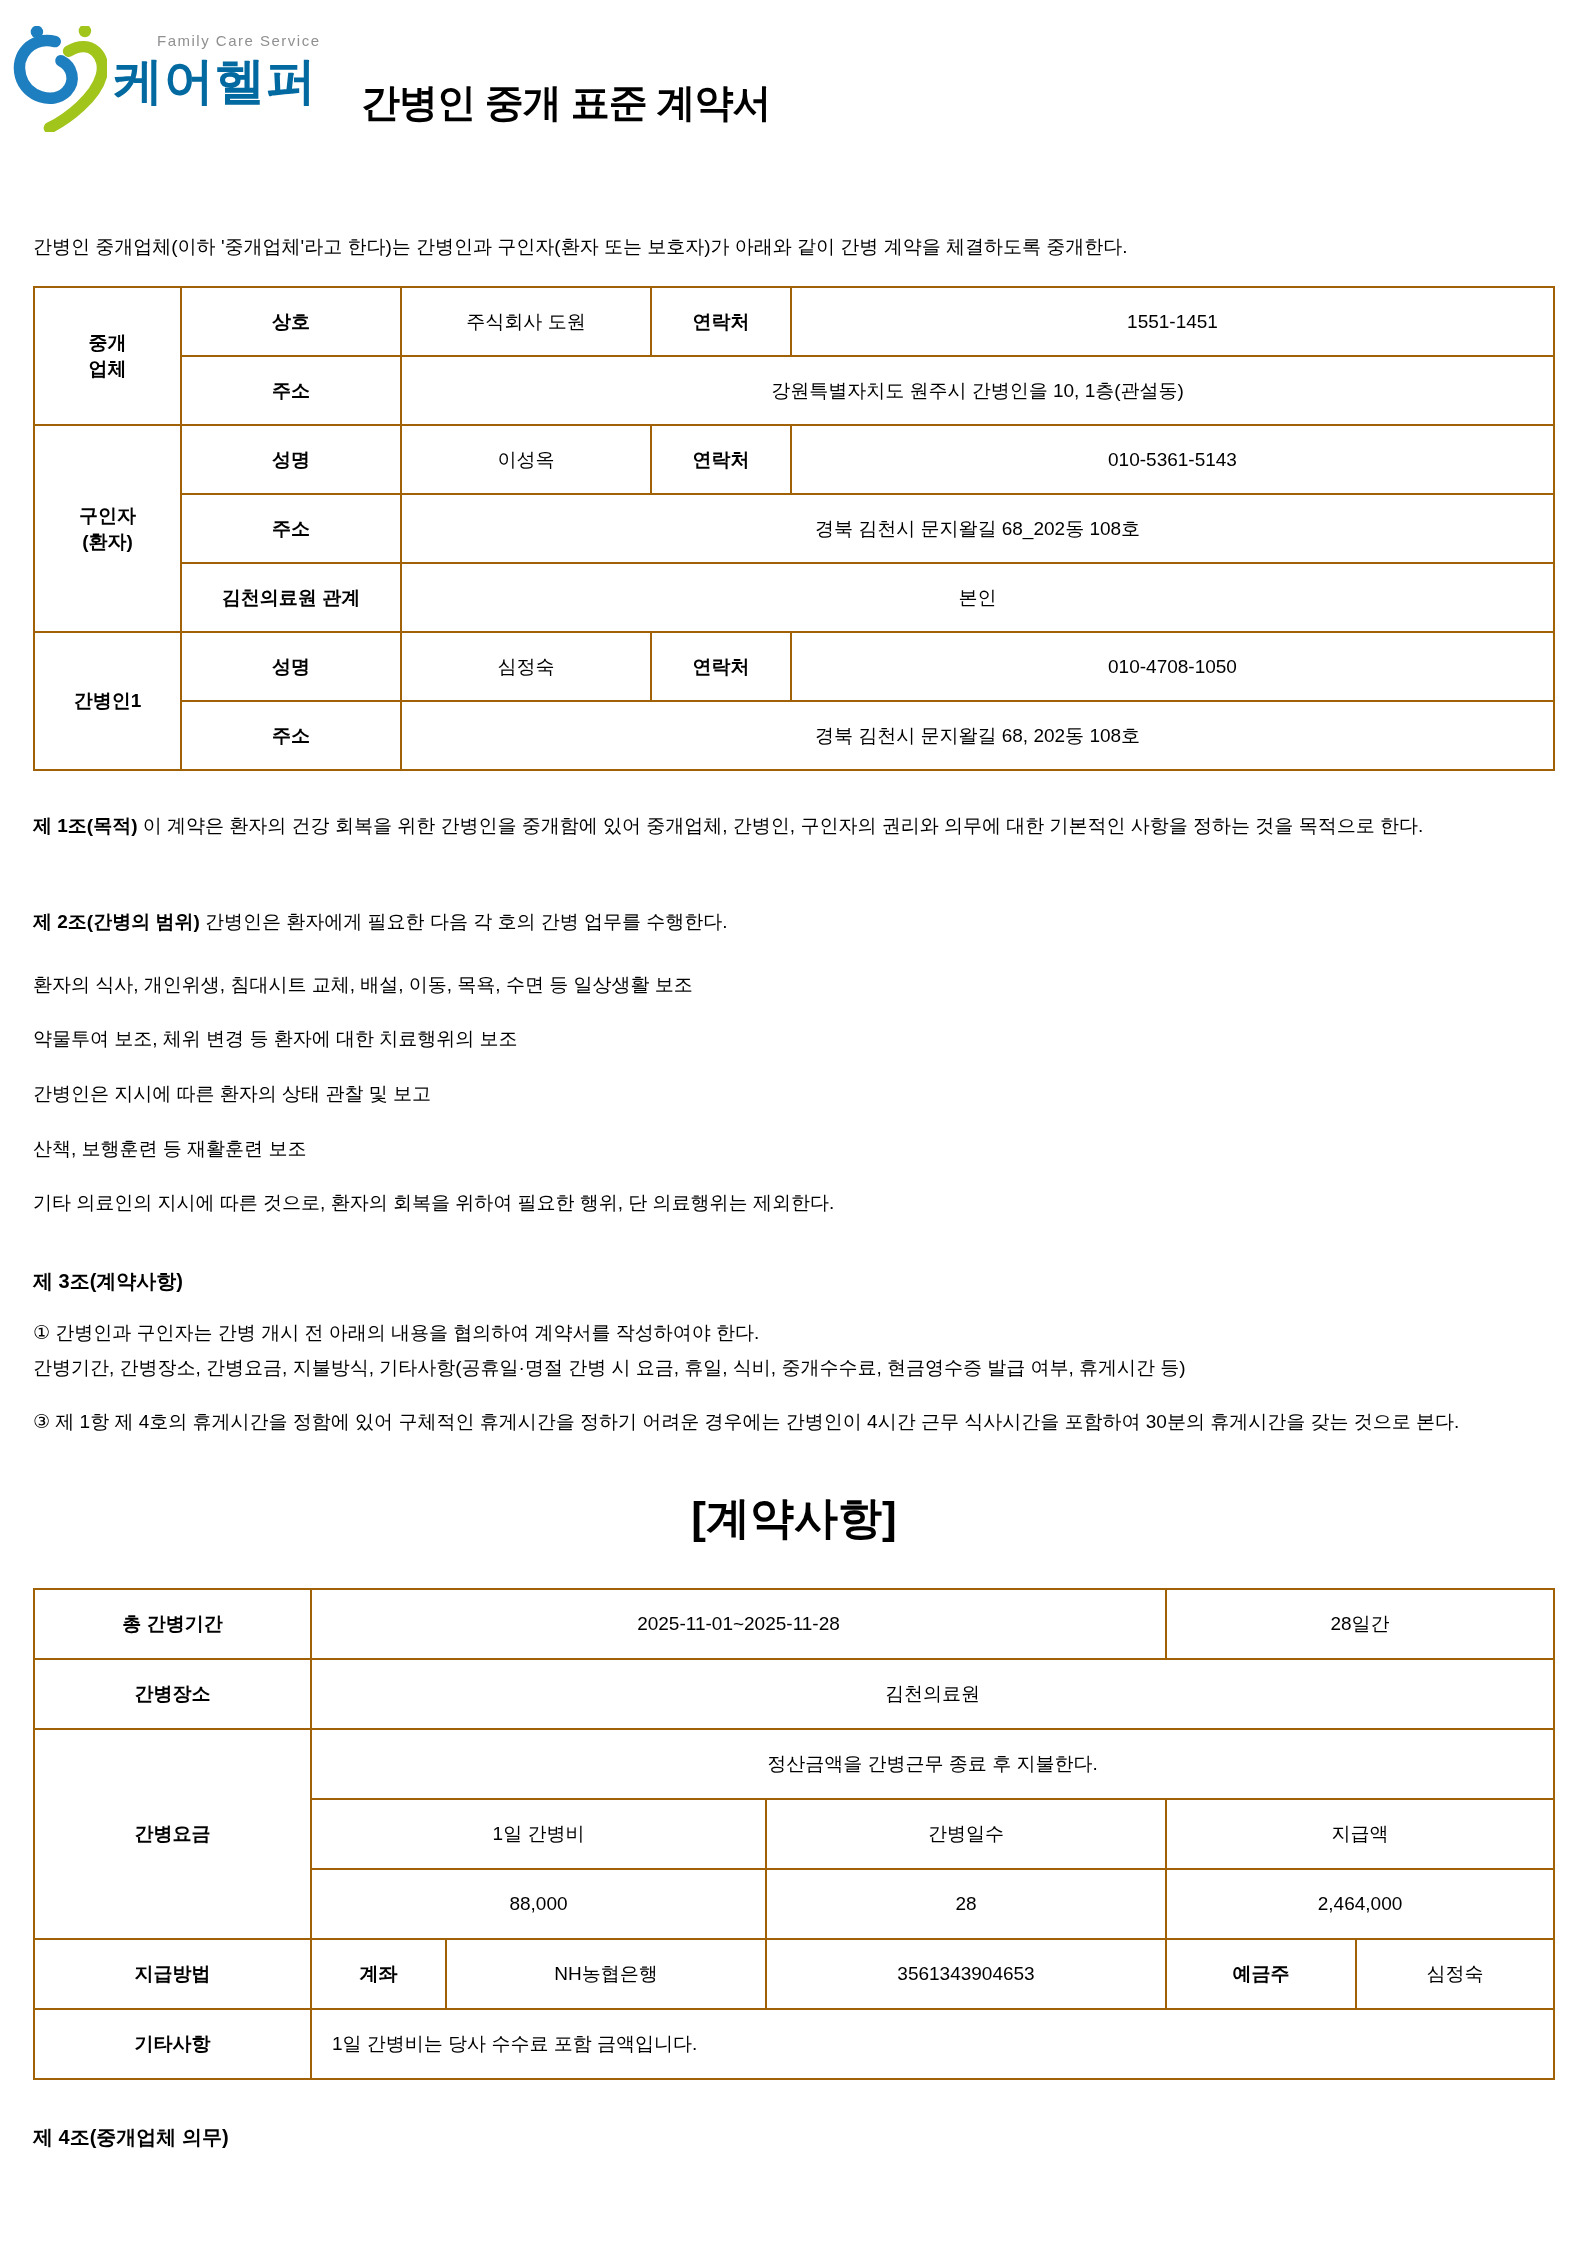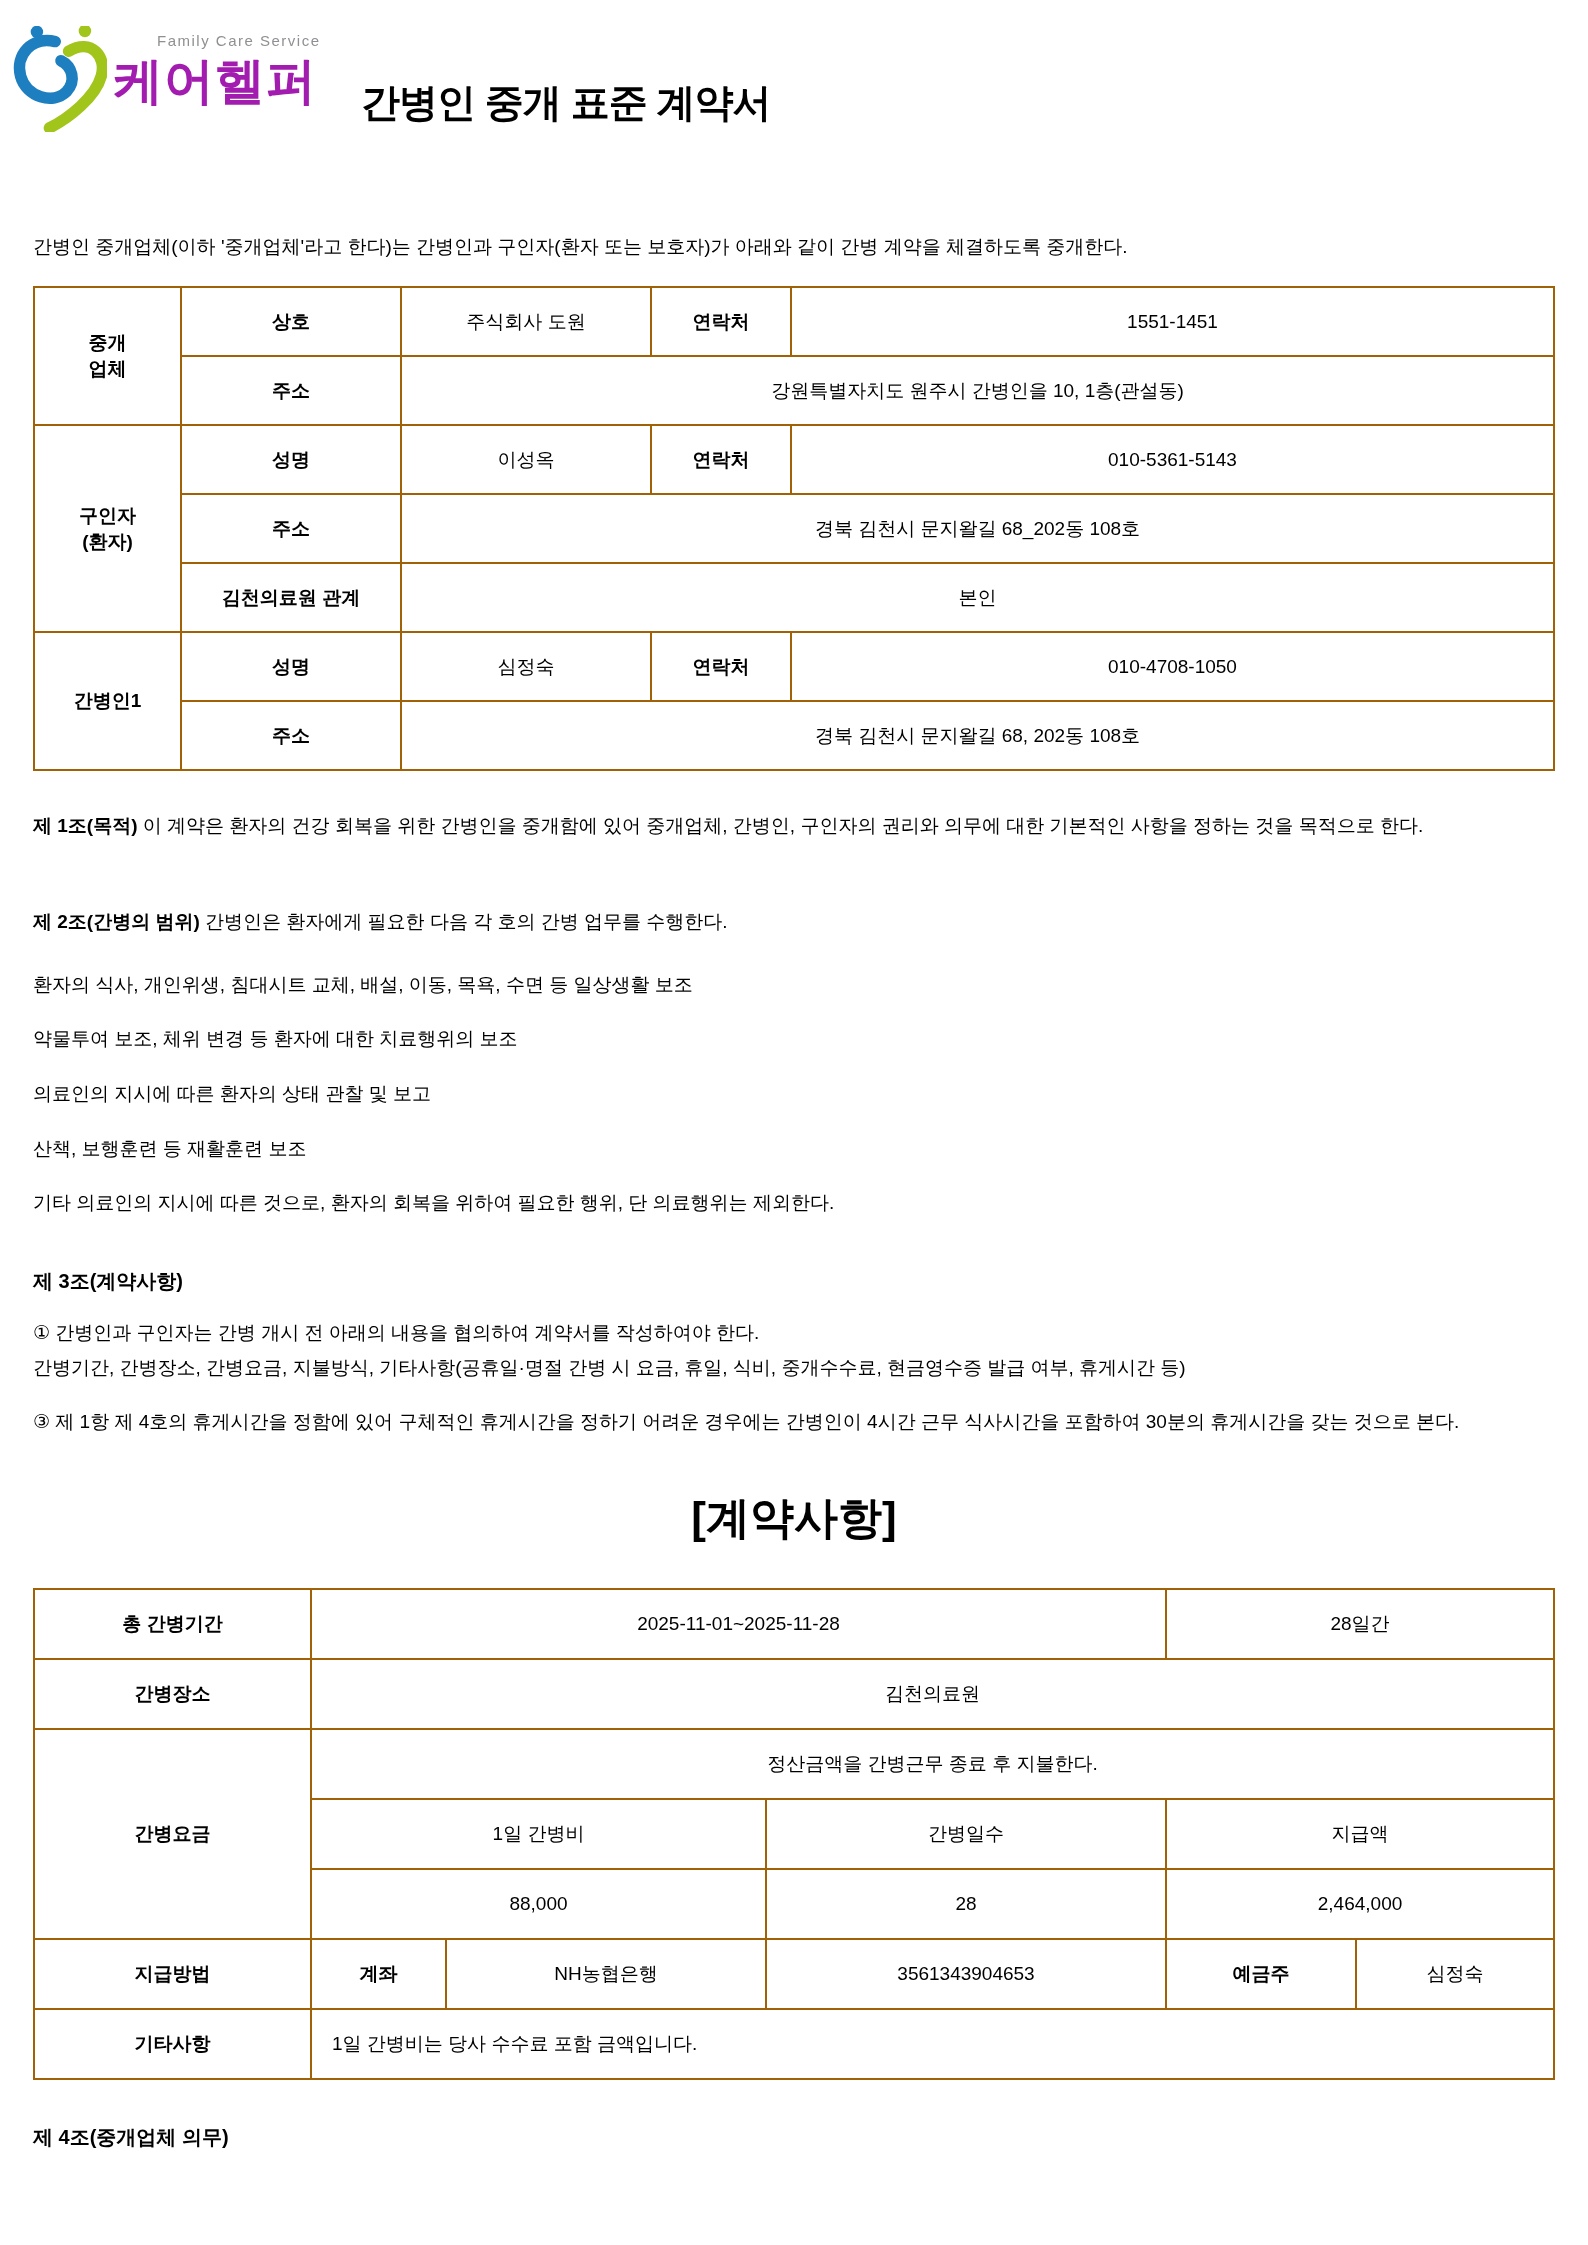--- a/index.html
+++ b/index.html
@@ -49,21 +49,21 @@
   <div class="header">
     <div class="logo">
       <svg viewBox="0 0 100 110">
         <path class="heart-green" d="M60 26 C 84 12, 100 32, 94 52 C 88 74, 60 96, 40 106" fill="none" stroke="#a2c51c" stroke-width="12" stroke-linecap="round"></path>
         <path class="heart-blue" d="M46 16 C 22 10, 4 30, 10 52 C 16 74, 44 82, 58 68 C 68 57, 64 42, 52 36" fill="none" stroke="#1e7fc0" stroke-width="12" stroke-linecap="round"></path>
         <circle class="dot-blue" cx="27" cy="6" r="6.5" fill="#1e7fc0"></circle>
         <circle class="dot-green" cx="77" cy="5" r="6.5" fill="#a2c51c"></circle>
       </svg>
       <div class="logo-text">
         <span class="tagline">Family Care Service</span>
-        <span class="brand" style="color: #a21caf;">케어헬퍼</span>
+        <span class="brand" style="color: #0369a1;">케어헬퍼</span>
       </div>
     </div>
     <div class="doc-title">간병인 중개 표준 계약서</div>
   </div>
 
   <p class="intro">간병인 중개업체(이하 '중개업체'라고 한다)는 간병인과 구인자(환자 또는 보호자)가 아래와 같이 간병 계약을 체결하도록 중개한다.</p>
 
   <table class="tbl t1">
     <colgroup>
       <col style="width:147px">
@@ -119,21 +119,21 @@
         <td colspan="3">경북 김천시 문지왈길 68, 202동 108호</td>
       </tr>
     </tbody>
   </table>
 
   <p class="para"><span class="bold">제 1조(목적)</span><span> 이 계약은 환자의 건강 회복을 위한 간병인을 중개함에 있어 중개업체, 간병인, 구인자의 권리와 의무에 대한 기본적인 사항을 정하는 것을 목적으로 한다.</span></p>
 
   <p class="para a2-head"><span class="bold">제 2조(간병의 범위)</span><span> 간병인은 환자에게 필요한 다음 각 호의 간병 업무를 수행한다.</span></p>
   <p class="item">환자의 식사, 개인위생, 침대시트 교체, 배설, 이동, 목욕, 수면 등 일상생활 보조</p>
   <p class="item">약물투여 보조, 체위 변경 등 환자에 대한 치료행위의 보조</p>
-  <p class="item">의료인의 지시에 따른 환자의 상태 관찰 및 보고</p>
+  <p class="item">간병인은 지시에 따른 환자의 상태 관찰 및 보고</p>
   <p class="item">산책, 보행훈련 등 재활훈련 보조</p>
   <p class="item">기타 의료인의 지시에 따른 것으로, 환자의 회복을 위하여 필요한 행위, 단 의료행위는 제외한다.</p>
 
   <p class="a3-head">제 3조(계약사항)</p>
   <p class="para3" style="margin-bottom:4px">① 간병인과 구인자는 간병 개시 전 아래의 내용을 협의하여 계약서를 작성하여야 한다.</p>
   <p class="para3" style="margin-top:4px">간병기간, 간병장소, 간병요금, 지불방식, 기타사항(공휴일·명절 간병 시 요금, 휴일, 식비, 중개수수료, 현금영수증 발급 여부, 휴게시간 등)</p>
   <p class="para3">③ 제 1항 제 4호의 휴게시간을 정함에 있어 구체적인 휴게시간을 정하기 어려운 경우에는 간병인이 4시간 근무 식사시간을 포함하여 30분의 휴게시간을 갖는 것으로 본다.</p>
 
   <div class="section-title">[계약사항]</div>
 

